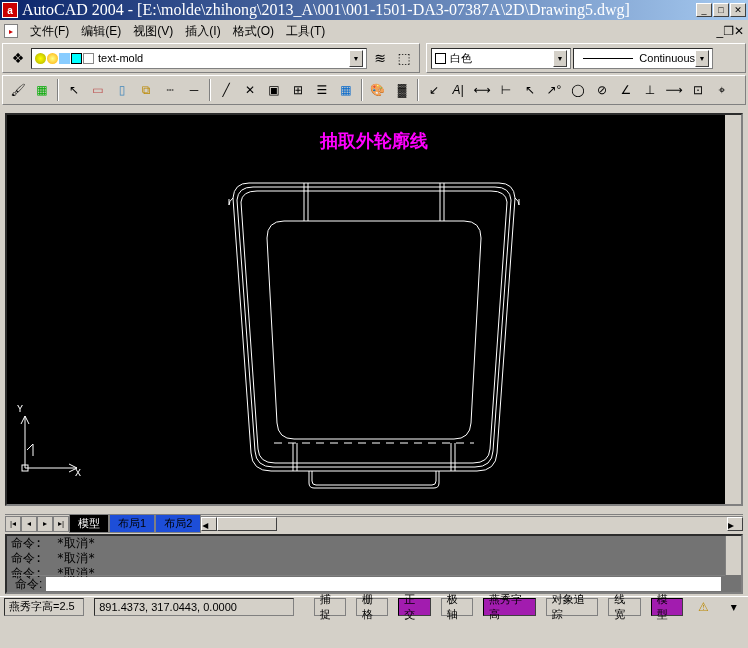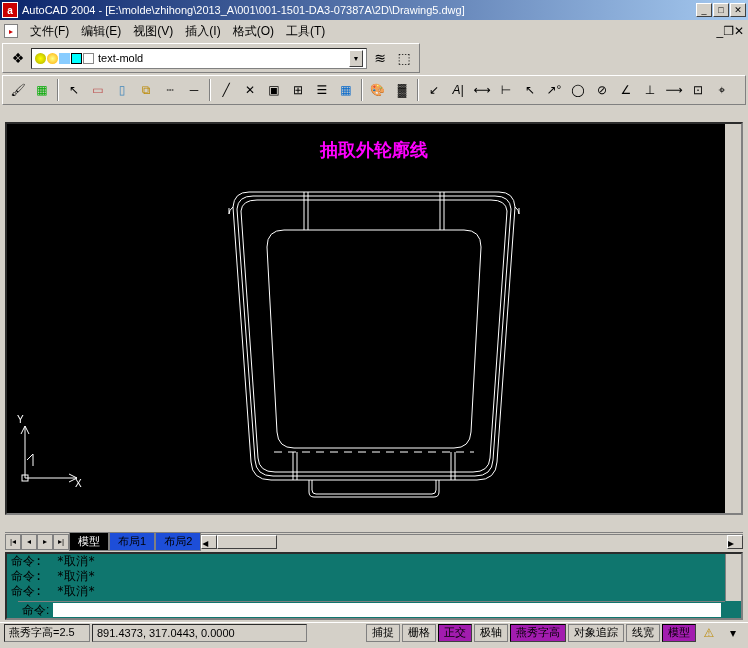--- a/index.html
+++ b/index.html
@@ -1,51 +1,51 @@
 <!DOCTYPE html>
 <html><head>
 <meta charset="utf-8">
 <style>
 * { margin: 0; padding: 0; box-sizing: border-box; }
 body { font-family: "Microsoft YaHei", SimSun, Arial, sans-serif; font-size: 12px; background: #d4d0c8; width: 748px; height: 648px; overflow: hidden; }
 .titlebar { background: linear-gradient(to right, #0a246a, #a6caf0); height: 20px; display: flex; align-items: center; padding: 0 2px; color: #fff; }
 .titlebar .app-icon { width: 16px; height: 16px; background: #c00; border: 1px solid #fff; margin-right: 4px; display: flex; align-items: center; justify-content: center; font-weight: bold; font-size: 10px; }
-.titlebar .title-text { flex: 1; font-size: 11px; white-space: nowrap; overflow: hidden; }
+.titlebar .title-text { flex: 1; font-size: 16px; white-space: nowrap; overflow: hidden; font-family: Liberation Serif, serif; }
 .titlebar .winbtns { display: flex; gap: 1px; }
 .titlebar .winbtn { width: 16px; height: 14px; background: #d4d0c8; border: 1px solid #fff; border-right-color: #404040; border-bottom-color: #404040; font-size: 9px; display: flex; align-items: center; justify-content: center; color: #000; }
 .menubar { background: #d4d0c8; height: 22px; display: flex; align-items: center; padding: 0 4px; }
 .menubar .doc-icon { width: 14px; height: 14px; background: #fff; border: 1px solid #808080; margin-right: 6px; display:flex;align-items:center;justify-content:center;font-size:8px;color:#c00;}
 .menubar .menu-item { padding: 18px 6px; cursor: default; }
 .menubar .spacer { flex: 1; }
 .toolbar-row { background: #d4d0c8; border: 1px solid #fff; border-right-color:#808080; border-bottom-color:#808080; padding: 3px 4px; display: flex; align-items: center; gap: 2px; margin:1px 2px; }
 .tb-btn { width: 22px; height: 22px; display: flex; align-items: center; justify-content: center; border: 1px solid transparent; }
 .tb-sep { width: 6px; height: 22px; border-left: 1px solid #808080; border-right: 1px solid #fff; margin: 0 2px; width:2px;}
 .layer-combo { height: 21px; background: #fff; border: 1px inset #808080; display: flex; align-items: center; padding: 0 3px; font-size: 11px; }
 .layer-combo.big { width: 336px; }
 .color-combo { width: 140px; }
 .lt-combo { width: 140px; justify-content: flex-end; }
 .combo-arrow { width: 14px; height: 17px; background: #d4d0c8; border: 1px solid #fff; border-right-color:#404040; border-bottom-color:#404040; display:flex; align-items:center; justify-content:center; font-size:7px; margin-left:auto;}
 .color-swatch { width: 11px; height: 11px; background: #fff; border: 1px solid #000; margin-right: 4px; }
-.viewport { background: #000; position: relative; height: 393px; margin: 17px 5px; border: 2px inset #808080; overflow:hidden;}
+.viewport { background: #000; position: relative; height: 393px; margin: 8px 5px; border: 2px inset #808080; overflow:hidden;font-family:Liberation Mono, monospace;}
 .viewport .annot { position: absolute; color: #ff00ff; font-size: 18px; font-weight: bold; top: 14px; left: 50%; transform: translateX(-50%); }
 .ucs { position: absolute; left: 6px; bottom: 20px; color: #fff; }
 .ucs svg { stroke: #fff; fill: none; }
 .ucs .lbl { position: absolute; font-size: 10px; color: #fff; }
 .shape { position: absolute; left: 50%; top: 58px; transform: translateX(-50%); }
 .shape svg { stroke: #fff; fill: none; stroke-width: 1; }
 .tabs-row { height: 18px; display: flex; align-items: center; background: #d4d0c8; margin: 0 5px; border-top:1px solid #808080;}
 .tabs-row .navbtn { width: 16px; height: 16px; border: 1px solid #808080; background:#d4d0c8; font-size:8px; display:flex;align-items:center;justify-content:center;}
 .tabs-row .tab { padding: 1px 8px; background: #1d4ed8; border: 1px solid #808080; border-top:none; font-size: 11px; }
 .tabs-row .tab.active { background: #000; color: #fff; }
 .tabs-row .scroll-fill { flex:1; background:#d4d0c8; border-top:1px solid #808080; height:16px; position:relative;}
-.cmd-area { margin: 2px 5px; background: #0f766e; border: 2px inset #808080; height: 68px; overflow:hidden; position:relative;}
+.cmd-area { margin: 2px 5px; background: #737373; border: 2px inset #808080; height: 60px; overflow:hidden; position:relative;}
 .cmd-area .line { padding: 0 4px; font-size: 12px; font-family: SimSun, monospace; line-height: 15px; white-space: pre;}
-.cmd-area .prompt-row { position:absolute; bottom:0; left:11px; right:16px; border-top:1px solid #808080; padding:0 4px; height:17px; display:flex; align-items:center;}
+.cmd-area .prompt-row { position:absolute; bottom:0; left:4px; right:16px; border-top:1px solid #808080; padding:0 4px; height:17px; display:flex; align-items:center;}
 .cmd-area .vscroll { position:absolute; right:0; top:0; bottom:17px; width:16px; background:#d4d0c8; border-left:1px solid #808080;}
-.status { height: 20px; background: #d4d0c8; display: flex; align-items: center; padding: 0 4px; gap: 2px; border-top:1px solid #fff;}
+.status { height: 20px; background: #d4d0c8; display: flex; align-items: center; padding: 0 4px; gap: 10px; border-top:1px solid #fff;}
 .status .field { border: 1px inset #808080; padding: 1px 4px; height: 18px; display:flex; align-items:center; font-size:11px;}
 .status .coord { width: 215px; text-align: center; }
 .status .toggle { background:#d4d0c8; border:1px solid #808080; padding:1px 5px; height:18px; display:flex;align-items:center; font-size:11px;}
 .status .toggle.pressed { border: 1px inset #404040; background:#a21caf;}
 .small-icon { font-size: 14px; }
 .layer-icons { display:flex; gap:1px; align-items:center; margin-right:4px;}
 .li { width:11px; height:11px; display:inline-block;}
 .vscroll-canvas{position:absolute;right:0;top:0;bottom:0;width:16px;background:#d4d0c8;}
 .hscroll-thumb{height:14px;background:#d4d0c8;border:1px solid #fff;border-right-color:#404040;border-bottom-color:#404040;}
 </style>
@@ -91,20 +91,32 @@
     </span>
     <span>text-mold</span>
     <div class="combo-arrow">▼</div>
   </div>
   <div class="tb-btn">
         <span class="small-icon">≋</span>
       </div>
   <div class="tb-btn">
         <span class="small-icon">⬚</span>
       </div>
+</div>
+<div class="toolbar-row" style="flex:1;">
+  <div class="layer-combo color-combo">
+    <span class="color-swatch"></span>
+    <span>白色</span>
+    <div class="combo-arrow">▼</div>
+  </div>
+  <div class="layer-combo lt-combo">
+    <span style="flex:1;border-top:1px solid #000;height:0;margin:0 6px;"></span>
+    <span>Continuous</span>
+    <div class="combo-arrow">▼</div>
+  </div>
 </div>
 </div>
 
 <div class="toolbar-row">
   <div class="tb-btn">🖌</div>
   <div class="tb-btn" style="color:#0a0;">▦</div>
   <div class="tb-sep"></div>
   <div class="tb-btn">↖</div>
   <div class="tb-btn" style="color:#b44;">▭</div>
   <div class="tb-btn" style="color:#48b;">▯</div>

